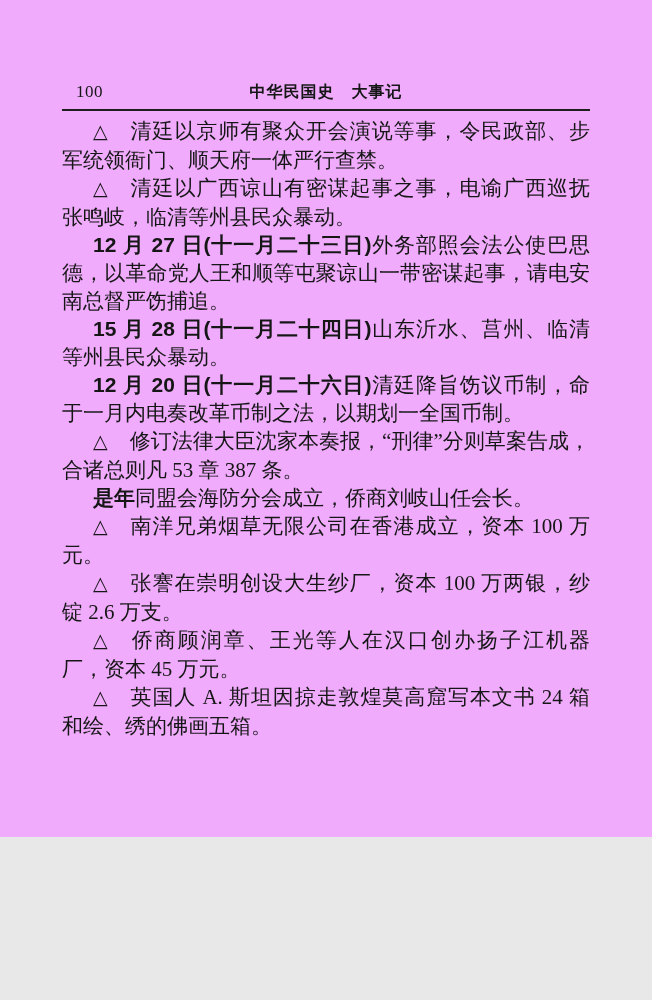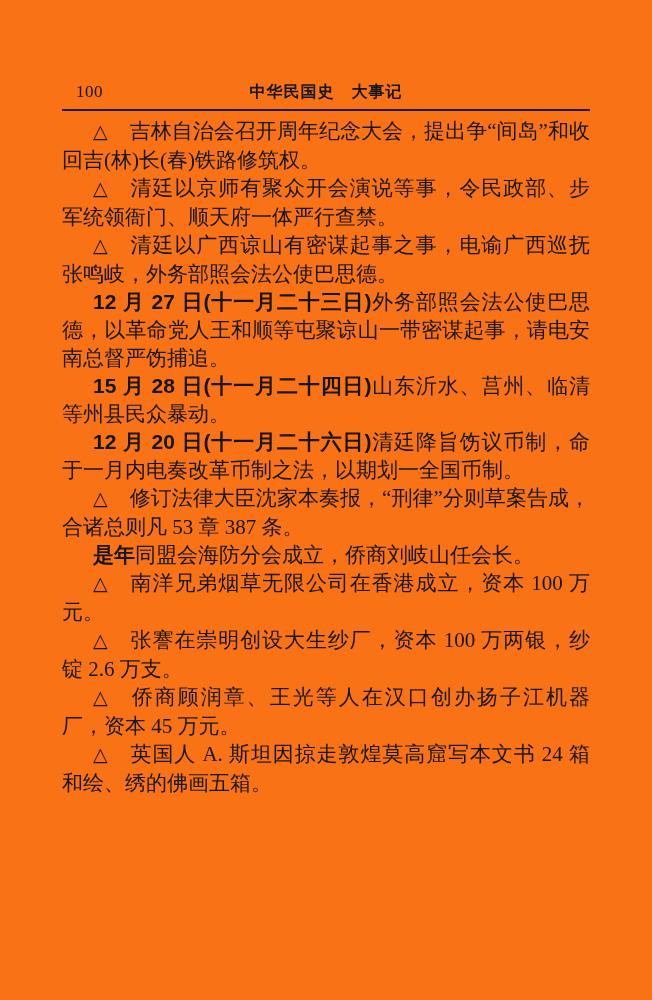--- a/index.html
+++ b/index.html
@@ -3,23 +3,23 @@
 <meta charset="utf-8">
 <style>
   html, body {
     margin: 0;
     padding: 0;
     background: #e8e8e8;
   }
   .page {
     position: relative;
     width: 652px;
-    height: 1000px;
+    height: 837px;
     margin: 0 auto;
-    background: #f97316;
+    background: #f0abfc;
     color: #161616;
     font-family: "Liberation Serif", "DejaVu Serif", serif;
     overflow: hidden;
   }
   .running-header {
     position: absolute;
     top: 81px;
     left: 62px;
     width: 528px;
     height: 22px;
@@ -80,25 +80,24 @@
 
   <div class="running-header">
     <span class="page-number">100</span>
     <span class="running-title">中华民国史　大事记</span>
   </div>
 
   <div class="header-rule"></div>
 
   <div class="content">
 
-    <p class="entry"><span class="marker">△</span><span>吉林自治会召开周年纪念大会，提出争“间岛”和收回吉(林)长(春)铁路修筑权。</span></p>
 
     <p class="entry"><span class="marker">△</span><span>清廷以京师有聚众开会演说等事，令民政部、步军统领衙门、顺天府一体严行查禁。</span></p>
 
-    <p class="entry"><span class="marker">△</span><span>清廷以广西谅山有密谋起事之事，电谕广西巡抚张鸣岐，外务部照会法公使巴思德。</span></p>
+    <p class="entry"><span class="marker">△</span><span>清廷以广西谅山有密谋起事之事，电谕广西巡抚张鸣岐，临清等州县民众暴动。</span></p>
 
     <p class="entry"><span class="date">12 月 27 日(十一月二十三日)</span><span>外务部照会法公使巴思德，以革命党人王和顺等屯聚谅山一带密谋起事，请电安南总督严饬捕追。</span></p>
 
     <p class="entry"><span class="date">15 月 28 日(十一月二十四日)</span><span>山东沂水、莒州、临清等州县民众暴动。</span></p>
 
     <p class="entry"><span class="date">12 月 20 日(十一月二十六日)</span><span>清廷降旨饬议币制，命于一月内电奏改革币制之法，以期划一全国币制。</span></p>
 
     <p class="entry"><span class="marker">△</span><span>修订法律大臣沈家本奏报，“刑律”分则草案告成，合诸总则凡 53 章 387 条。</span></p>
 
     <p class="entry"><span class="date">是年</span><span>同盟会海防分会成立，侨商刘岐山任会长。</span></p>

